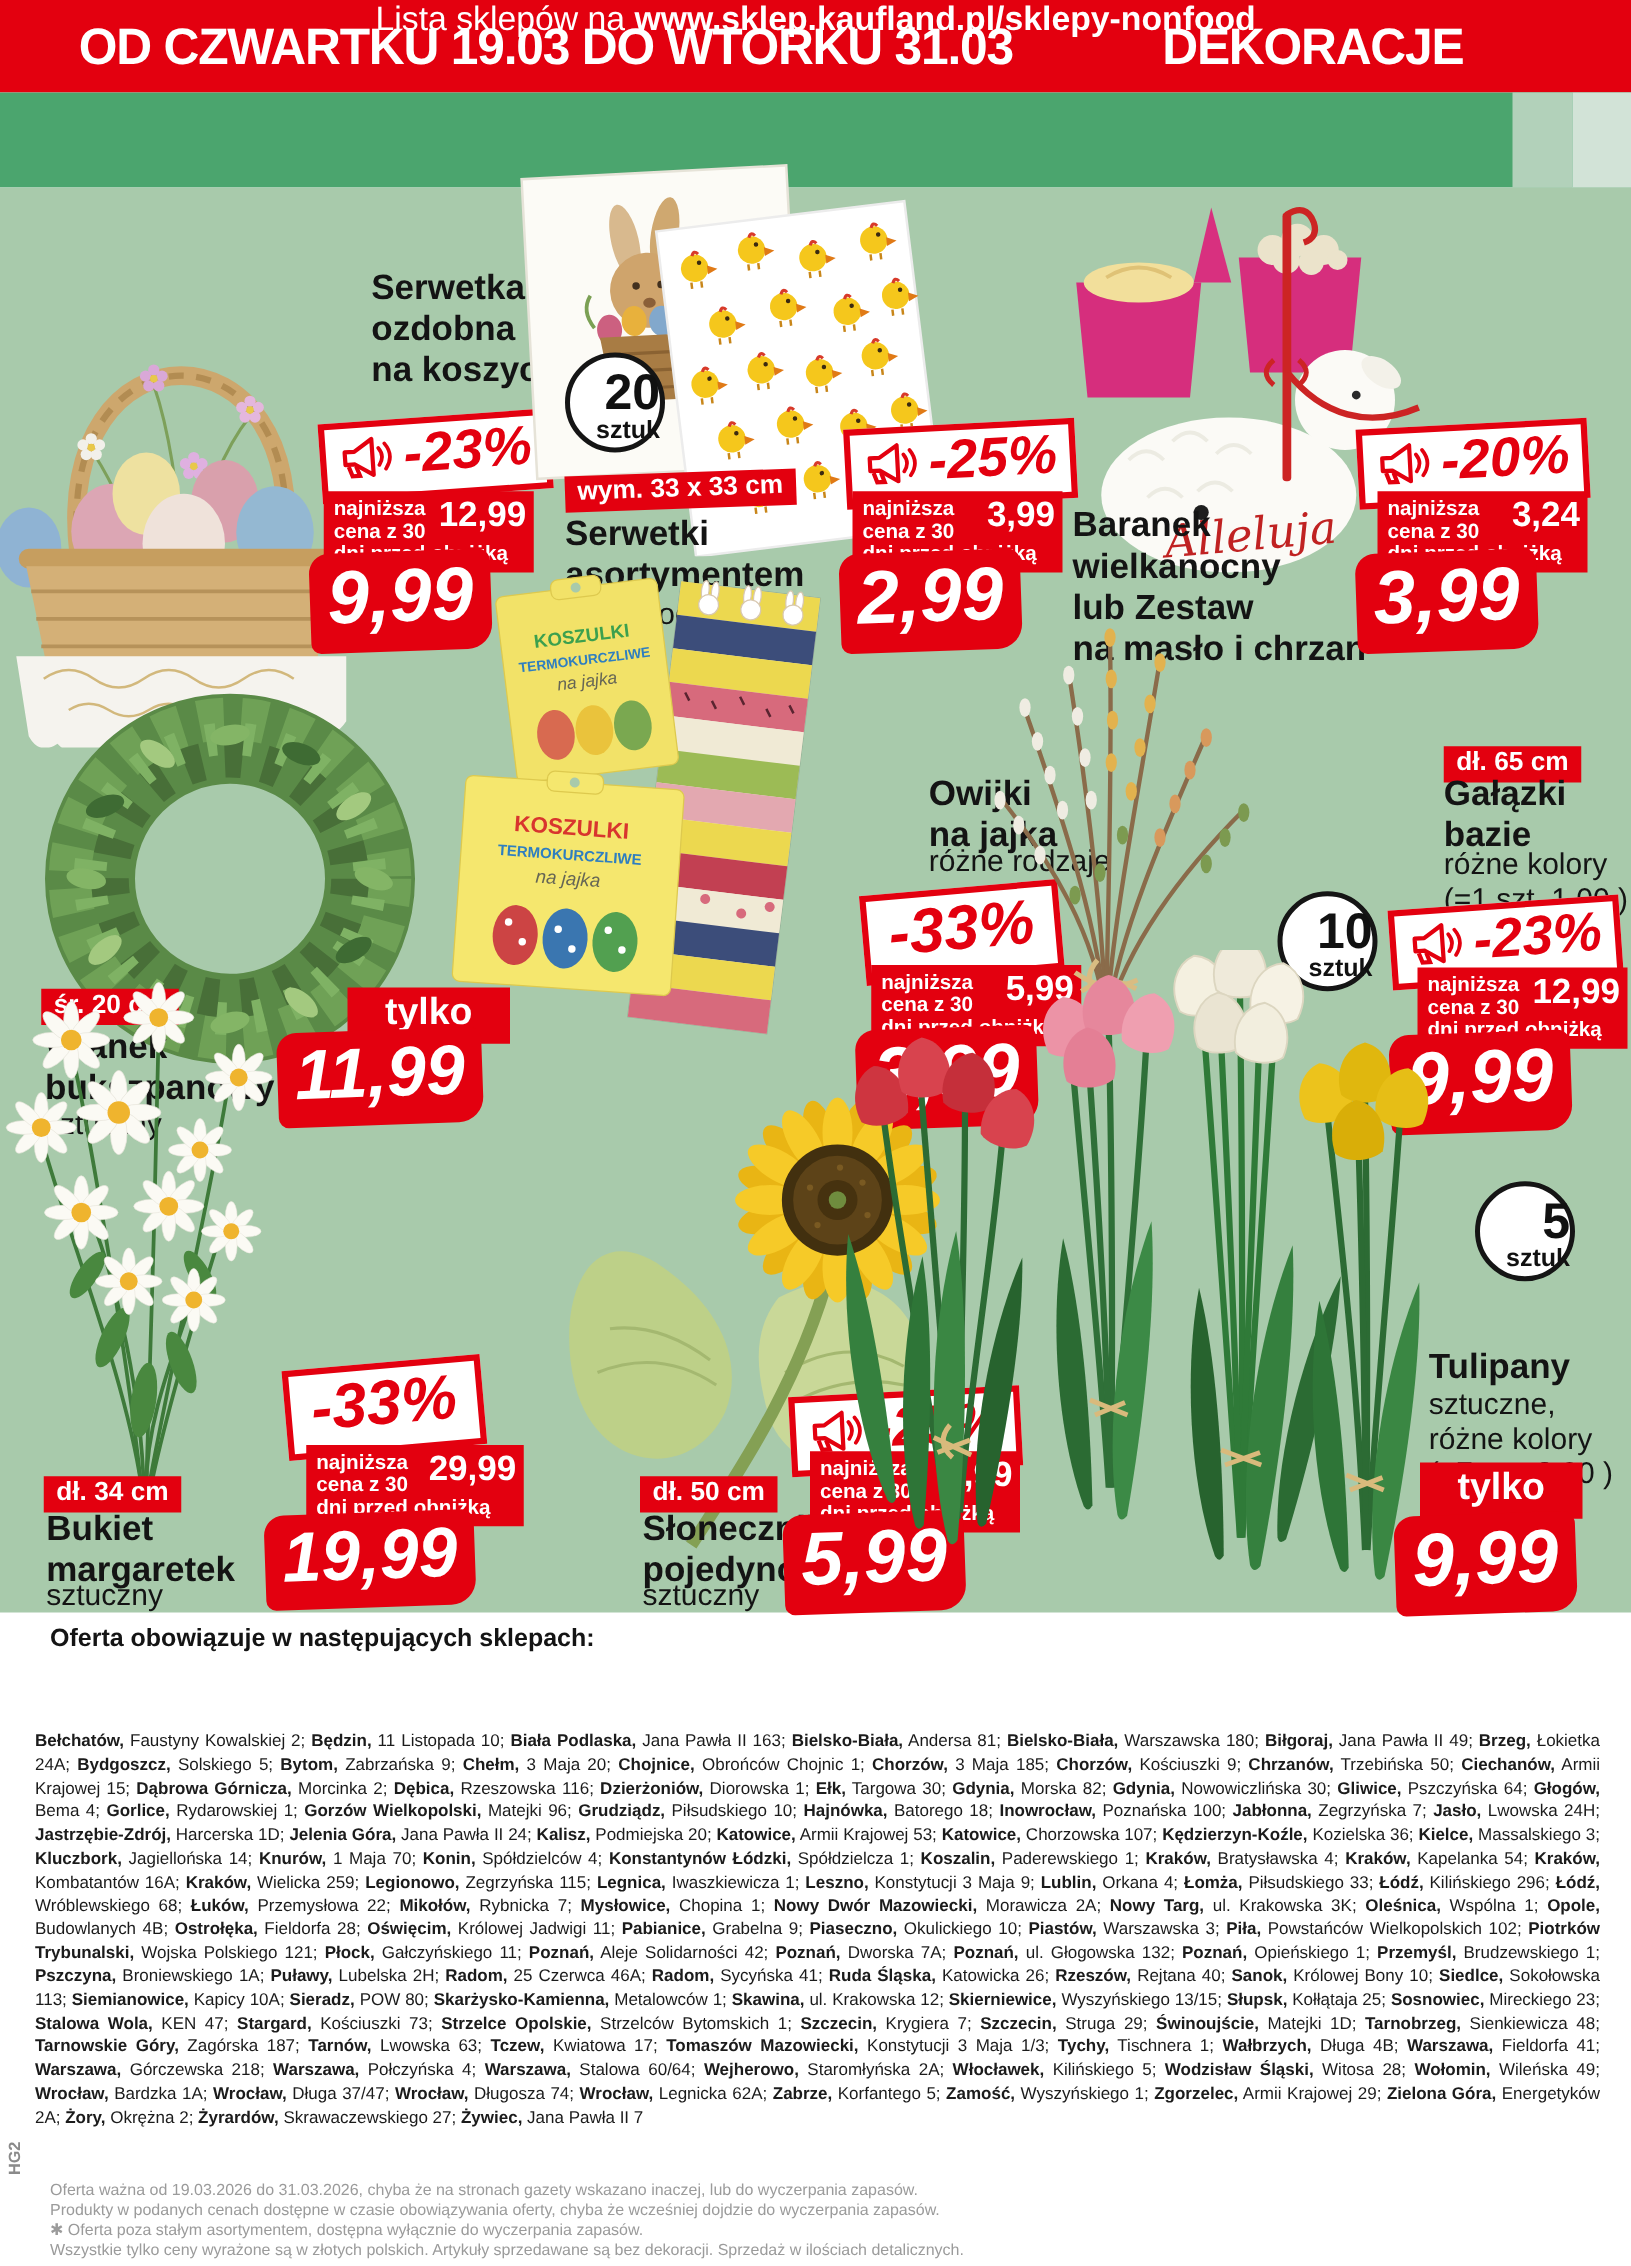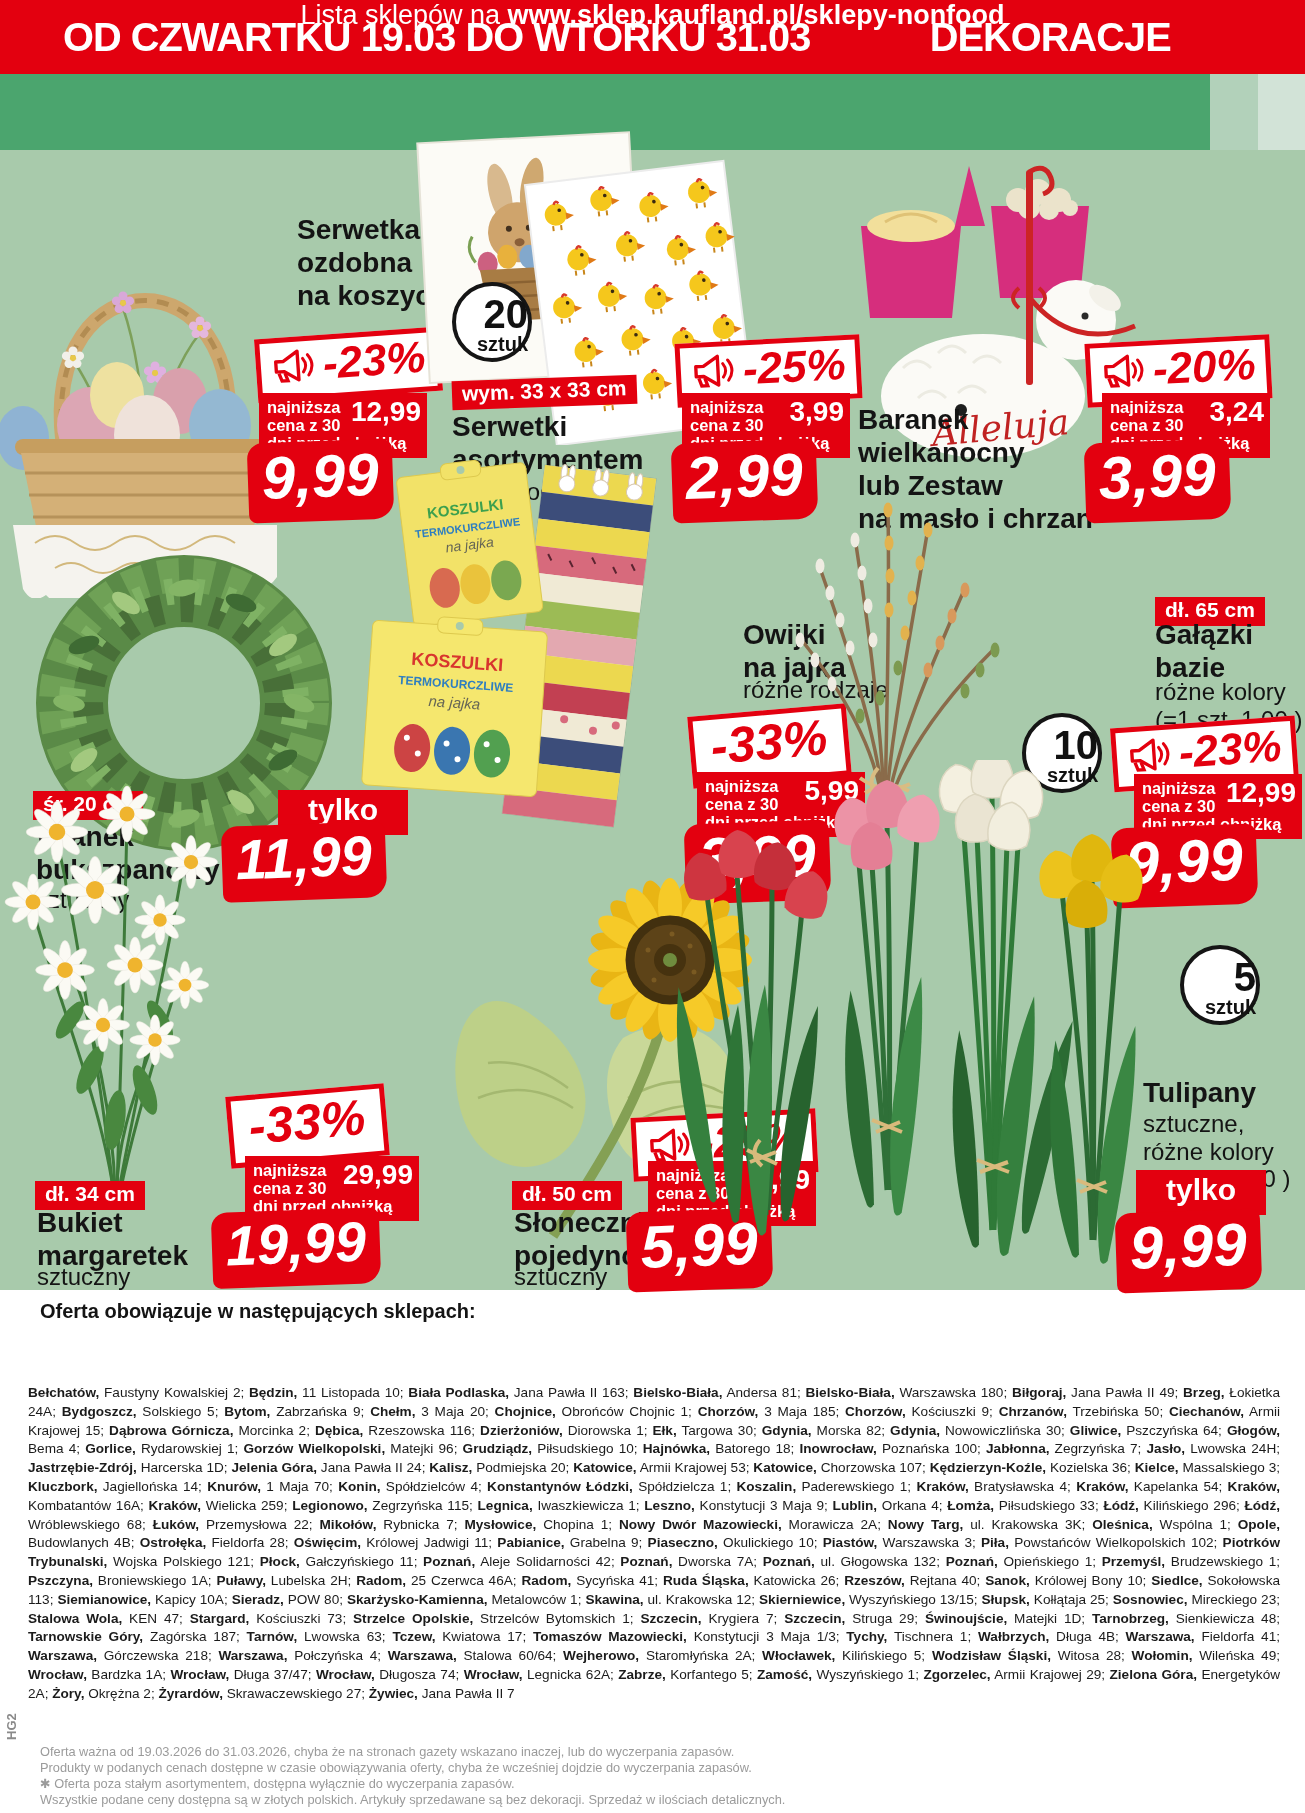--- a/index.html
+++ b/index.html
@@ -703,17 +703,17 @@
 
   
   <div class="stores-h">Oferta obowiązuje w następujących sklepach:</div>
   <div class="stores"><b>Bełchatów,</b> Faustyny Kowalskiej 2; <b>Będzin,</b> 11 Listopada 10; <b>Biała Podlaska,</b> Jana Pawła II 163; <b>Bielsko-Biała,</b> Andersa 81; <b>Bielsko-Biała,</b> Warszawska 180; <b>Biłgoraj,</b> Jana Pawła II 49; <b>Brzeg,</b> Łokietka 24A; <b>Bydgoszcz,</b> Solskiego 5; <b>Bytom,</b> Zabrzańska 9; <b>Chełm,</b> 3 Maja 20; <b>Chojnice,</b> Obrońców Chojnic 1; <b>Chorzów,</b> 3 Maja 185; <b>Chorzów,</b> Kościuszki 9; <b>Chrzanów,</b> Trzebińska 50; <b>Ciechanów,</b> Armii Krajowej 15; <b>Dąbrowa Górnicza,</b> Morcinka 2; <b>Dębica,</b> Rzeszowska 116; <b>Dzierżoniów,</b> Diorowska 1; <b>Ełk,</b> Targowa 30; <b>Gdynia,</b> Morska 82; <b>Gdynia,</b> Nowowiczlińska 30; <b>Gliwice,</b> Pszczyńska 64; <b>Głogów,</b> Bema 4; <b>Gorlice,</b> Rydarowskiej 1; <b>Gorzów Wielkopolski,</b> Matejki 96; <b>Grudziądz,</b> Piłsudskiego 10; <b>Hajnówka,</b> Batorego 18; <b>Inowrocław,</b> Poznańska 100; <b>Jabłonna,</b> Zegrzyńska 7; <b>Jasło,</b> Lwowska 24H; <b>Jastrzębie-Zdrój,</b> Harcerska 1D; <b>Jelenia Góra,</b> Jana Pawła II 24; <b>Kalisz,</b> Podmiejska 20; <b>Katowice,</b> Armii Krajowej 53; <b>Katowice,</b> Chorzowska 107; <b>Kędzierzyn-Koźle,</b> Kozielska 36; <b>Kielce,</b> Massalskiego 3; <b>Kluczbork,</b> Jagiellońska 14; <b>Knurów,</b> 1 Maja 70; <b>Konin,</b> Spółdzielców 4; <b>Konstantynów Łódzki,</b> Spółdzielcza 1; <b>Koszalin,</b> Paderewskiego 1; <b>Kraków,</b> Bratysławska 4; <b>Kraków,</b> Kapelanka 54; <b>Kraków,</b> Kombatantów 16A; <b>Kraków,</b> Wielicka 259; <b>Legionowo,</b> Zegrzyńska 115; <b>Legnica,</b> Iwaszkiewicza 1; <b>Leszno,</b> Konstytucji 3 Maja 9; <b>Lublin,</b> Orkana 4; <b>Łomża,</b> Piłsudskiego 33; <b>Łódź,</b> Kilińskiego 296; <b>Łódź,</b> Wróblewskiego 68; <b>Łuków,</b> Przemysłowa 22; <b>Mikołów,</b> Rybnicka 7; <b>Mysłowice,</b> Chopina 1; <b>Nowy Dwór Mazowiecki,</b> Morawicza 2A; <b>Nowy Targ,</b> ul. Krakowska 3K; <b>Oleśnica,</b> Wspólna 1; <b>Opole,</b> Budowlanych 4B; <b>Ostrołęka,</b> Fieldorfa 28; <b>Oświęcim,</b> Królowej Jadwigi 11; <b>Pabianice,</b> Grabelna 9; <b>Piaseczno,</b> Okulickiego 10; <b>Piastów,</b> Warszawska 3; <b>Piła,</b> Powstańców Wielkopolskich 102; <b>Piotrków Trybunalski,</b> Wojska Polskiego 121; <b>Płock,</b> Gałczyńskiego 11; <b>Poznań,</b> Aleje Solidarności 42; <b>Poznań,</b> Dworska 7A; <b>Poznań,</b> ul. Głogowska 132; <b>Poznań,</b> Opieńskiego 1; <b>Przemyśl,</b> Brudzewskiego 1; <b>Pszczyna,</b> Broniewskiego 1A; <b>Puławy,</b> Lubelska 2H; <b>Radom,</b> 25 Czerwca 46A; <b>Radom,</b> Sycyńska 41; <b>Ruda Śląska,</b> Katowicka 26; <b>Rzeszów,</b> Rejtana 40; <b>Sanok,</b> Królowej Bony 10; <b>Siedlce,</b> Sokołowska 113; <b>Siemianowice,</b> Kapicy 10A; <b>Sieradz,</b> POW 80; <b>Skarżysko-Kamienna,</b> Metalowców 1; <b>Skawina,</b> ul. Krakowska 12; <b>Skierniewice,</b> Wyszyńskiego 13/15; <b>Słupsk,</b> Kołłątaja 25; <b>Sosnowiec,</b> Mireckiego 23; <b>Stalowa Wola,</b> KEN 47; <b>Stargard,</b> Kościuszki 73; <b>Strzelce Opolskie,</b> Strzelców Bytomskich 1; <b>Szczecin,</b> Krygiera 7; <b>Szczecin,</b> Struga 29; <b>Świnoujście,</b> Matejki 1D; <b>Tarnobrzeg,</b> Sienkiewicza 48; <b>Tarnowskie Góry,</b> Zagórska 187; <b>Tarnów,</b> Lwowska 63; <b>Tczew,</b> Kwiatowa 17; <b>Tomaszów Mazowiecki,</b> Konstytucji 3 Maja 1/3; <b>Tychy,</b> Tischnera 1; <b>Wałbrzych,</b> Długa 4B; <b>Warszawa,</b> Fieldorfa 41; <b>Warszawa,</b> Górczewska 218; <b>Warszawa,</b> Połczyńska 4; <b>Warszawa,</b> Stalowa 60/64; <b>Wejherowo,</b> Staromłyńska 2A; <b>Włocławek,</b> Kilińskiego 5; <b>Wodzisław Śląski,</b> Witosa 28; <b>Wołomin,</b> Wileńska 49; <b>Wrocław,</b> Bardzka 1A; <b>Wrocław,</b> Długa 37/47; <b>Wrocław,</b> Długosza 74; <b>Wrocław,</b> Legnicka 62A; <b>Zabrze,</b> Korfantego 5; <b>Zamość,</b> Wyszyńskiego 1; <b>Zgorzelec,</b> Armii Krajowej 29; <b>Zielona Góra,</b> Energetyków 2A; <b>Żory,</b> Okrężna 2; <b>Żyrardów,</b> Skrawaczewskiego 27; <b>Żywiec,</b> Jana Pawła II 7</div>
 
   
   <div class="footer">
     <div>Oferta ważna od 19.03.2026 do 31.03.2026, chyba że na stronach gazety wskazano inaczej, lub do wyczerpania zapasów.</div>
     <div>Produkty w podanych cenach dostępne w czasie obowiązywania oferty, chyba że wcześniej dojdzie do wyczerpania zapasów.</div>
     <div>✱ Oferta poza stałym asortymentem, dostępna wyłącznie do wyczerpania zapasów.</div>
-    <div>Wszystkie podane ceny dostępna są w złotych polskich. Artykuły sprzedawane są bez dekoracji. Sprzedaż w ilościach detalicznych.</div>
+    <div>Wszystkie tylko ceny wyrażone są w złotych polskich. Artykuły sprzedawane są bez dekoracji. Sprzedaż w ilościach detalicznych.</div>
   </div>
   <div class="pagecode">HG2</div>
 
 </div>
 
 </body></html>

